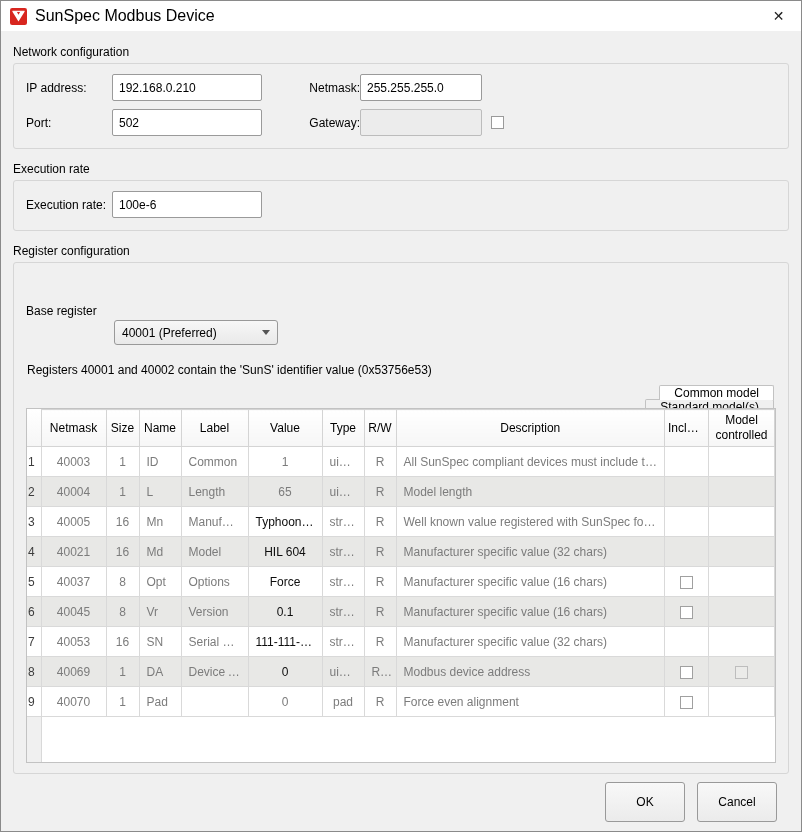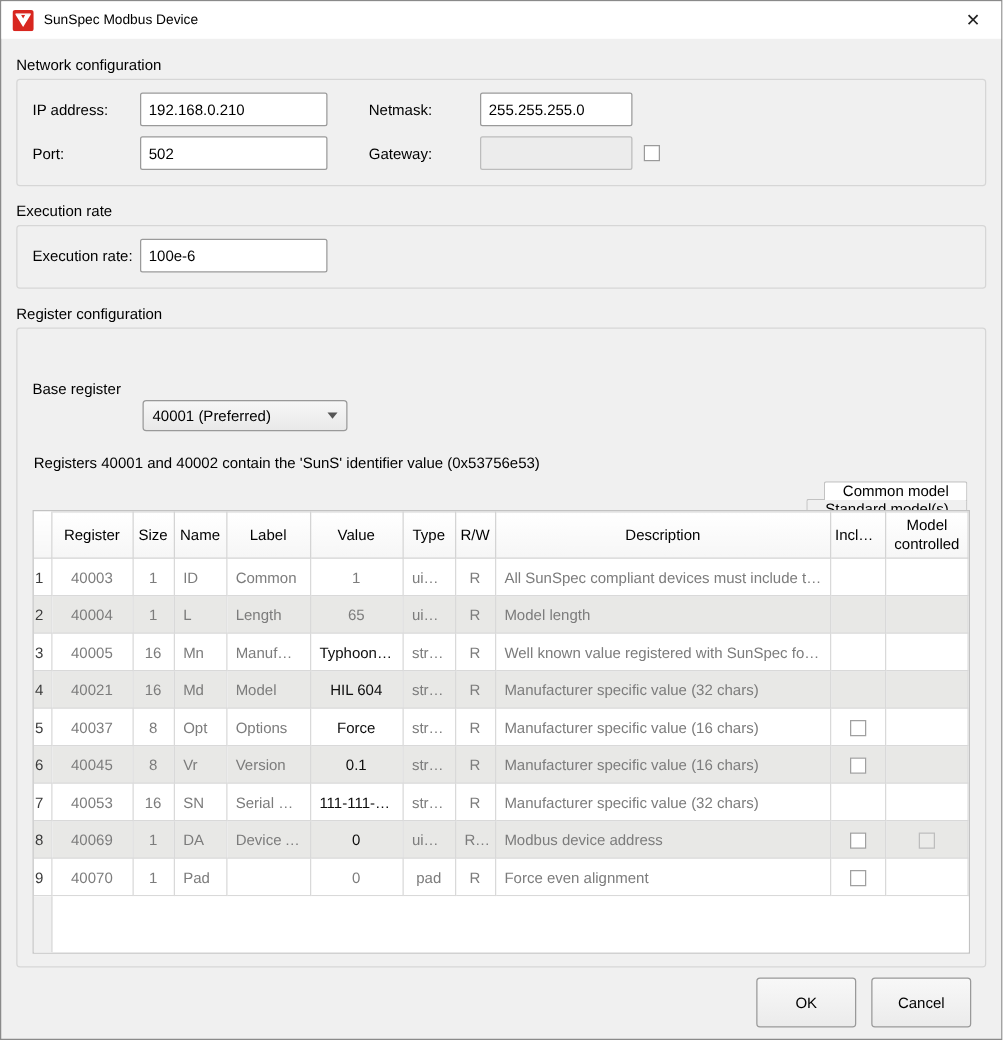--- a/index.html
+++ b/index.html
@@ -17,37 +17,37 @@
     display: flex; flex-direction: column;
     overflow: hidden;
   }
   
   .titlebar {
     height: 30px; background: #ffffff;
     display: flex; align-items: center;
     padding-left: 9px; flex: 0 0 auto;
   }
   .app-icon { width: 17px; height: 17px; margin-right: 8px; flex: 0 0 auto; }
-  .title-text { flex: 1; font-size: 11px; color: #000; }
+  .title-text { flex: 1; font-size: 16px; color: #000; }
   .close-btn {
     width: 45px; height: 30px; display: flex; align-items: center; justify-content: center;
     font-size: 14px; color: #222; cursor: default;
   }
   
   .content { flex: 1; padding: 0 12px; display: flex; flex-direction: column; }
   .section-label { margin: 13px 0 4px 0; color: #000; }
   .section-label.first { margin-top: 14px; }
   .groupbox {
     border: 1px solid #d6d6d6; border-radius: 3px;
     padding: 10px 12px; background: transparent;
   }
   .form-row { display: flex; align-items: center; margin-bottom: 8px; }
   .form-row:last-child { margin-bottom: 2px; }
   .flabel { flex: 0 0 86px; }
-  .flabel2 { flex: 0 0 89px; margin-left: 33px; }
+  .flabel2 { flex: 0 0 89px; margin-left: 9px; text-align: right; }
   .tinput {
     width: 150px; height: 27px; border: 1px solid #9a9a9a; border-radius: 2px;
     background: #fff; font: 12px "Liberation Sans", sans-serif;
     padding: 0 6px; color: #000;
   }
   .tinput.half2 { width: 122px; }
   .tinput:disabled, .tinput.disabled {
     background: #ececec; border-color: #bcbcbc;
   }
   .checkbox {
@@ -190,21 +190,21 @@
               <col style="width:74px">
               <col style="width:42px">
               <col style="width:32px">
             <col>
               <col style="width:44px">
               <col style="width:66px">
           </colgroup>
           <thead>
             <tr>
               <th class="corner"></th>
-            <th>Register</th>
+            <th>Netmask</th>
                 <th>Size</th>
                 <th>Name</th>
                 <th>Label</th>
                 <th>Value</th>
                 <th>Type</th>
                 <th>R/W</th>
                 <th>Description</th>
                 <th>Include</th>
                 <th>Model controlled</th>
               </tr>

